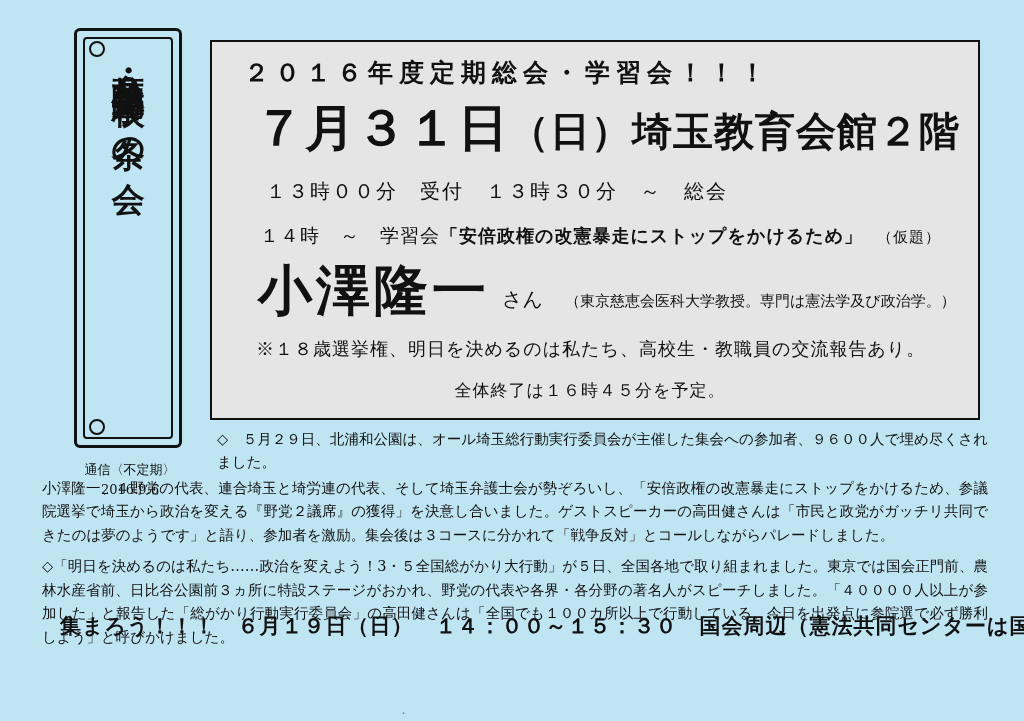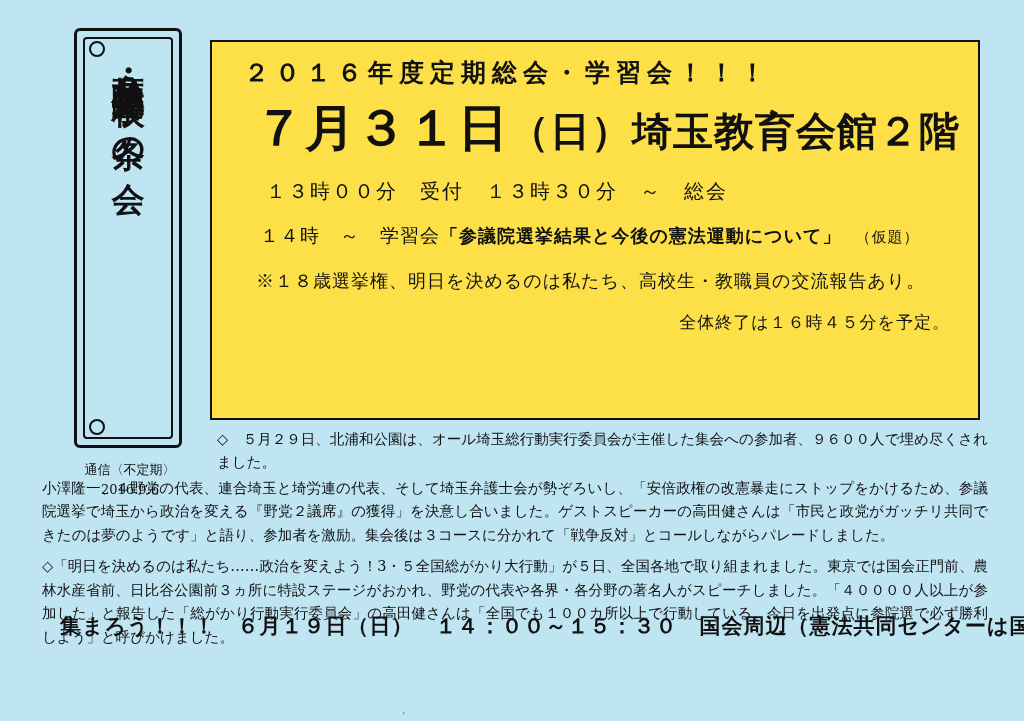--- a/index.html
+++ b/index.html
@@ -77,21 +77,21 @@
   
   .notice {
     position: absolute;
     left: 210px;
     top: 40px;
     width: 770px;
     height: 380px;
     border: 2px solid #111;
     box-sizing: border-box;
     padding: 14px 18px 10px 18px;
-    background: #fde047;
+    background: #e5e5e5;
   }
   .notice-title {
     font-family: "DejaVu Serif", serif;
     font-weight: bold;
     font-size: 25px;
     letter-spacing: 6px;
     margin-left: 14px;
     color: #111;
   }
   .notice-date {
@@ -168,21 +168,21 @@
   .notice-remark {
     margin-top: 20px;
     margin-left: 26px;
     font-family: "DejaVu Serif", serif;
     font-size: 18px;
     letter-spacing: 1px;
     color: #111;
   }
   .notice-end {
     margin-top: 18px;
-    text-align: right;
+    text-align: center;
     font-family: Liberation Mono, monospace;
     font-size: 17px;
     letter-spacing: 1px;
     color: #111;
     padding-right: 10px;
   }
   
   .body-text {
     position: absolute;
     left: 42px;
@@ -247,23 +247,28 @@
   <div class="notice">
     <div class="notice-title">２０１６年度定期総会・学習会！！！</div>
 
     <div class="notice-date">
       <span class="date-big">７月３１日</span><span class="date-mid">（日）埼玉教育会館２階</span>
     </div>
 
     <div class="notice-time">１３時００分　受付　１３時３０分　～　総会</div>
 
     <div class="notice-study">
-      <span>１４時　～　学習会</span><span class="bold">「参議院選挙結果と今後の憲法運動について」</span><span class="paren">（仮題）</span>
-    </div>
-
+      <span>１４時　～　学習会</span><span class="bold">「安倍政権の改憲暴走にストップをかけるため」</span><span class="paren">（仮題）</span>
+    </div>
+
+    <div class="speaker-row">
+      <span class="speaker-name">小澤隆一</span>
+      <span class="speaker-san">さん</span>
+      <span class="speaker-note">（東京慈恵会医科大学教授。専門は憲法学及び政治学。）</span>
+    </div>
 
     <div class="notice-remark">※１８歳選挙権、明日を決めるのは私たち、高校生・教職員の交流報告あり。</div>
 
     <div class="notice-end">全体終了は１６時４５分を予定。</div>
   </div>
 
   <div class="body-text">
     <p class="para indent-head">◇　５月２９日、北浦和公園は、オール埼玉総行動実行委員会が主催した集会への参加者、９６００人で埋め尽くされました。</p>
     <p class="para full">小澤隆一、４野党の代表、連合埼玉と埼労連の代表、そして埼玉弁護士会が勢ぞろいし、「安倍政権の改憲暴走にストップをかけるため、参議院選挙で埼玉から政治を変える『野党２議席』の獲得」を決意し合いました。ゲストスピーカーの高田健さんは「市民と政党がガッチリ共同できたのは夢のようです」と語り、参加者を激励。集会後は３コースに分かれて「戦争反対」とコールしながらパレードしました。</p>
     <p class="para full para-block-2">◇「明日を決めるのは私たち……政治を変えよう！3・５全国総がかり大行動」が５日、全国各地で取り組まれました。東京では国会正門前、農林水産省前、日比谷公園前３ヵ所に特設ステージがおかれ、野党の代表や各界・各分野の著名人がスピーチしました。「４００００人以上が参加した」と報告した「総がかり行動実行委員会」の高田健さんは「全国でも１００カ所以上で行動している。今日を出発点に参院選で必ず勝利しよう」と呼びかけました。</p>

